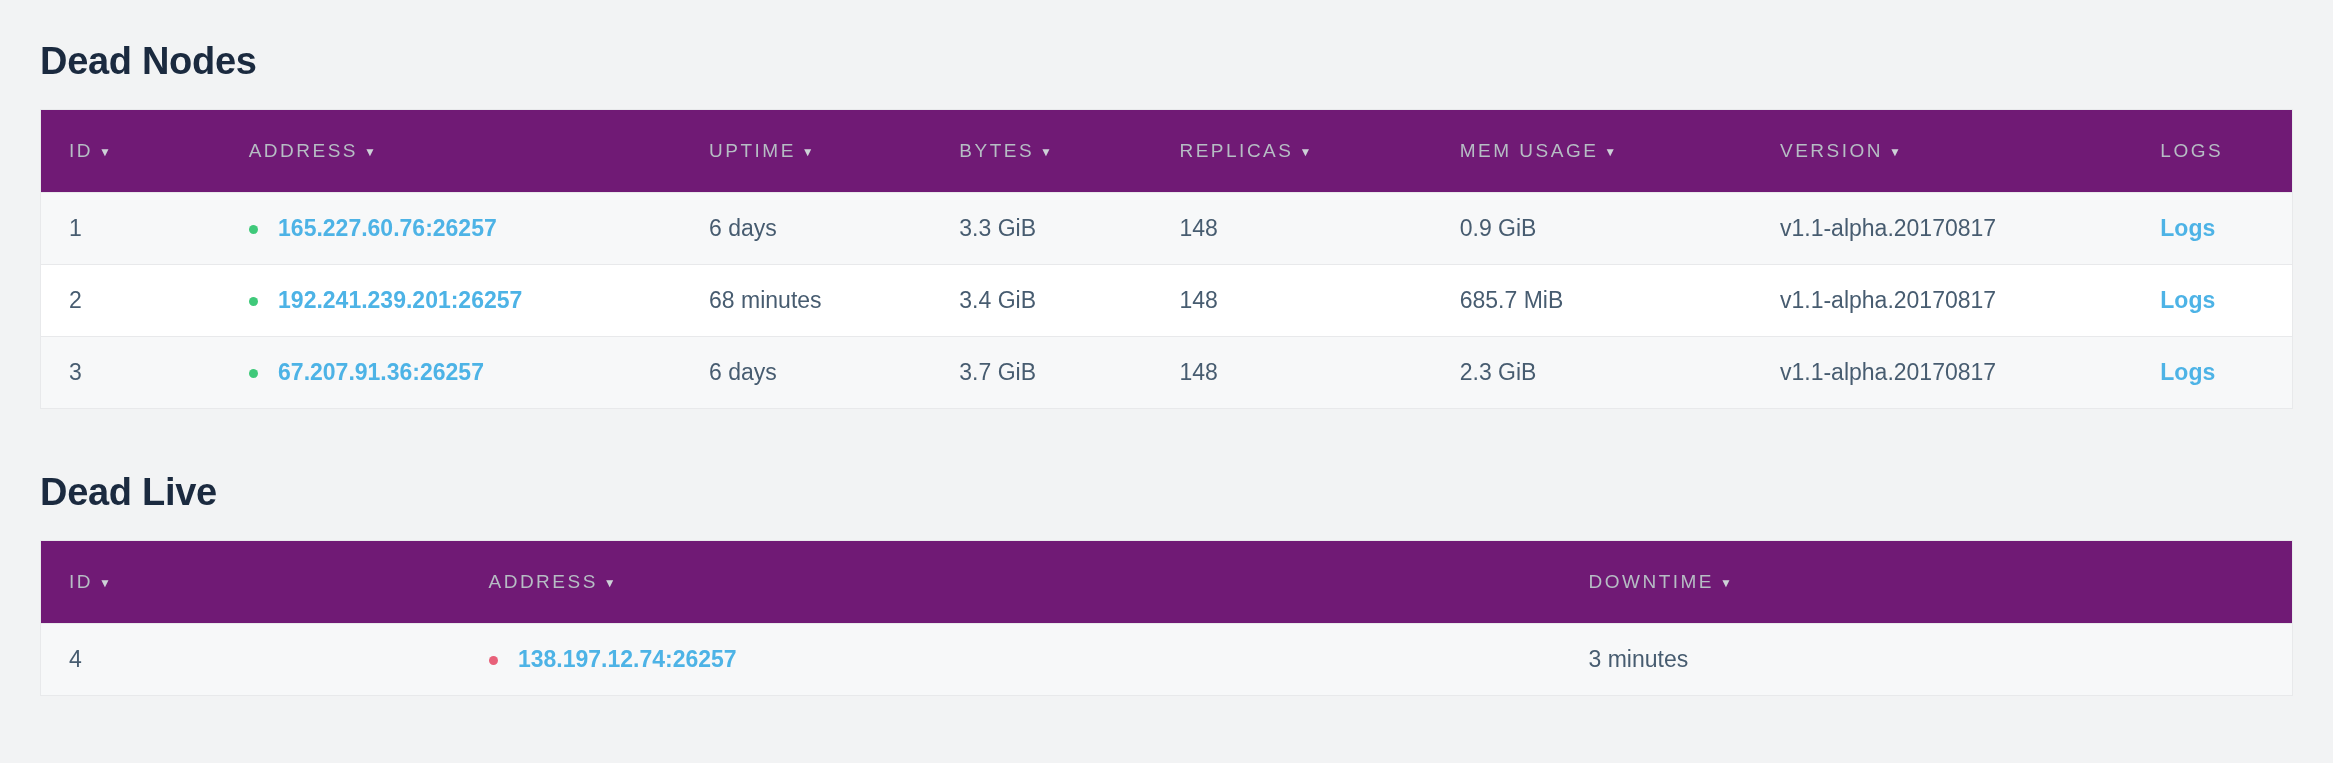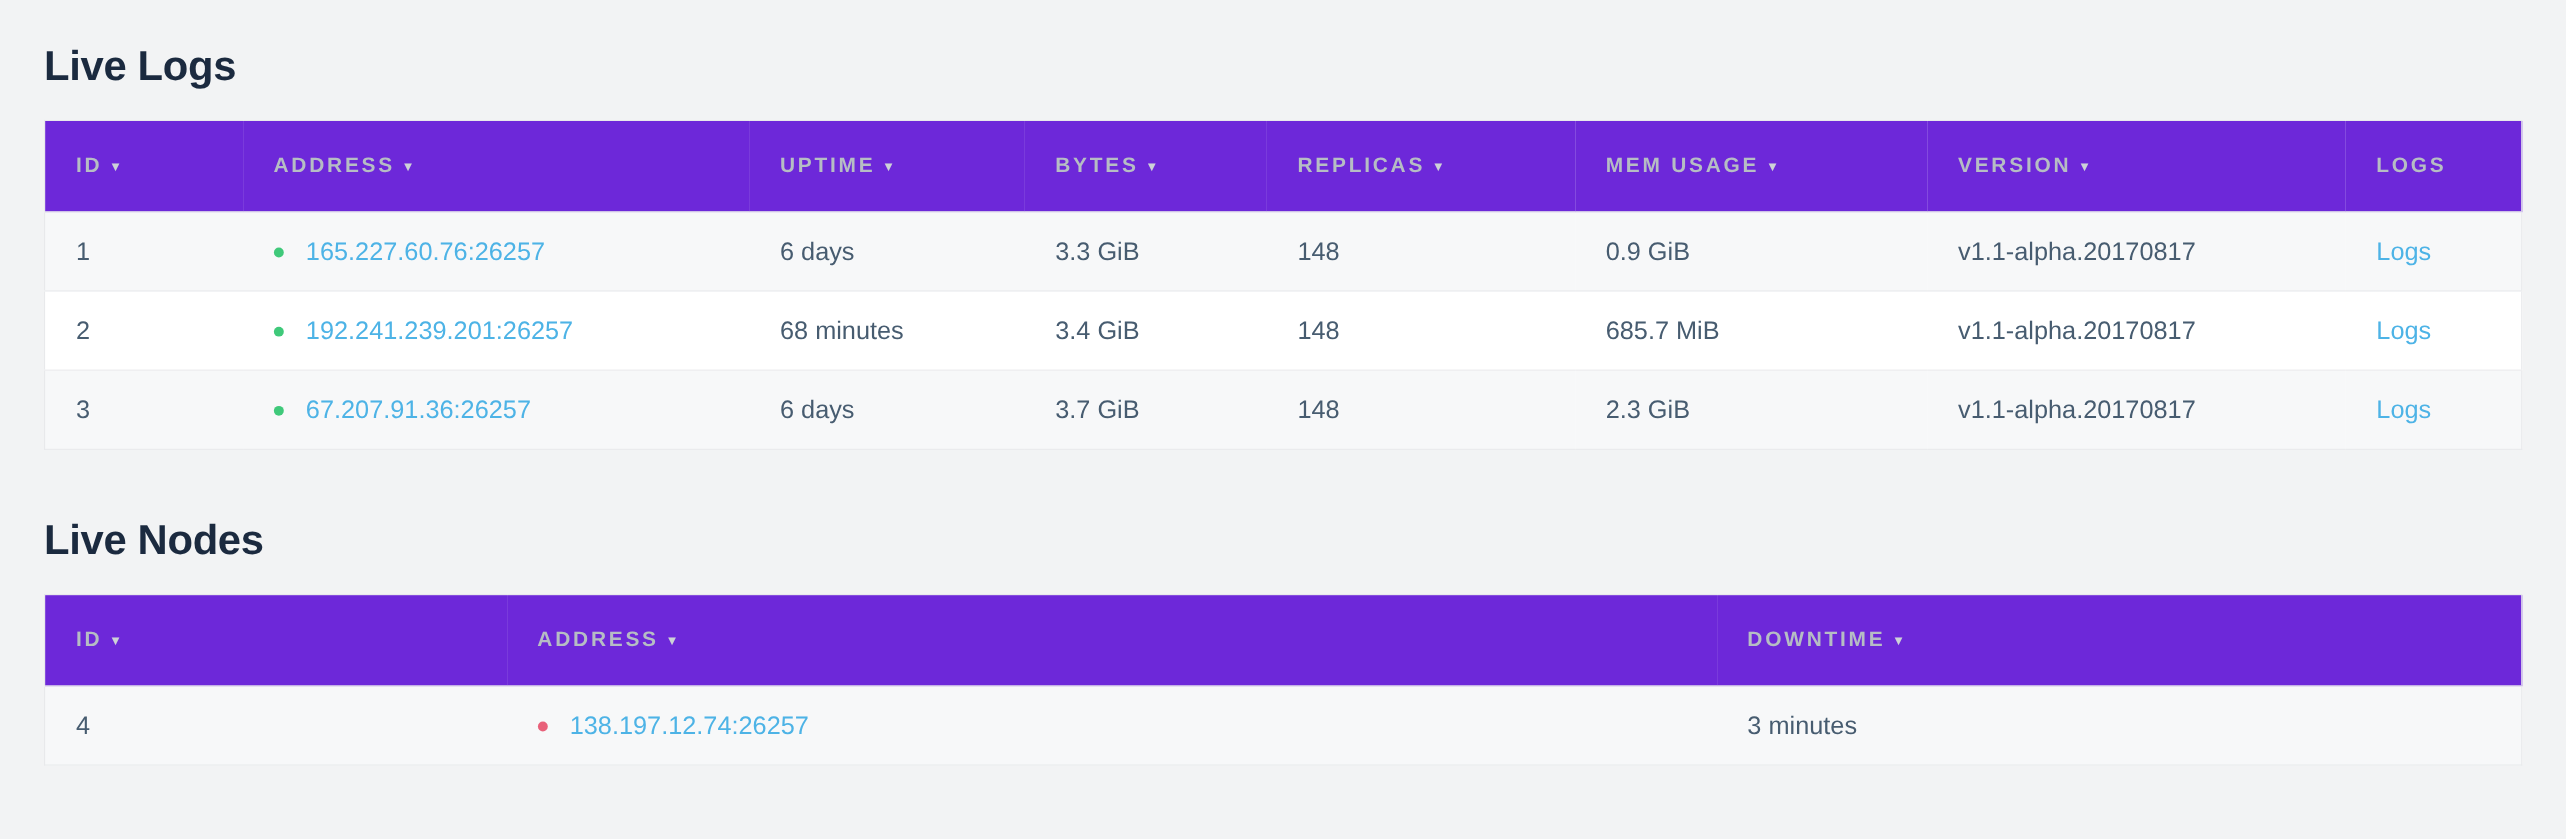--- a/index.html
+++ b/index.html
@@ -24,27 +24,27 @@
   table.nodes {
     width: 100%;
     border-collapse: collapse;
     background: #ffffff;
     border: 1px solid #e8e9eb;
     table-layout: fixed;
   }
   table.nodes th {
     text-align: left;
     font-size: 19px;
-    font-weight: 700;
+    font-weight: 400;
     color: #b6bdc4;
     letter-spacing: 2.5px;
     text-transform: uppercase;
     padding: 30px 28px;
     border-bottom: 1px solid #e8e9eb;
-    background: #6d28d9;
+    background: #701a75;
     user-select: none;
     cursor: pointer;
   }
   table.nodes th.no-sort { cursor: default; }
   .sort-arrow {
     display: inline-block;
     margin-left: 6px;
     font-size: 12px;
     color: #cdd2d7;
     vertical-align: middle;
@@ -66,20 +66,21 @@
     border-radius: 50%;
     margin-right: 14px;
     vertical-align: middle;
   }
   .status-dot.live { background: #3fc97a; }
   .status-dot.dead { background: #e8617a; }
   a.addr-link, a.logs-link {
     color: #4db3e6;
     text-decoration: none;
     font-size: 23px;
+    font-weight: bold;
   }
 
   
   .live-col-id      { width: 180px; }
   .live-col-address { width: 460px; }
   .live-col-uptime  { width: 250px; }
   .live-col-bytes   { width: 220px; }
   .live-col-replicas{ width: 280px; }
   .live-col-mem     { width: 320px; }
   .live-col-version { width: 380px; }
@@ -90,21 +91,21 @@
   .dead-col-address  { width: 1100px; }
   .dead-col-downtime { width: auto; }
 
   .spacer { height: 50px; }
 </style>
 </head>
 <body>
 
 <div class="page">
 
-  <h2 class="section-title">Live Logs</h2>
+  <h2 class="section-title">Dead Nodes</h2>
 
   <table class="nodes">
     <colgroup>
       <col class="live-col-id">
         <col class="live-col-address">
         <col class="live-col-uptime">
       <col class="live-col-bytes">
         <col class="live-col-replicas">
         <col class="live-col-mem">
       <col class="live-col-version">
@@ -160,21 +161,21 @@
         <td>148</td>
         <td>2.3 GiB</td>
         <td>v1.1-alpha.20170817</td>
         <td><a href="#" class="logs-link">Logs</a></td>
       </tr>
     </tbody>
   </table>
 
   <div class="spacer"></div>
 
-  <h2 class="section-title">Live Nodes</h2>
+  <h2 class="section-title">Dead Live</h2>
 
   <table class="nodes">
     <colgroup>
       <col class="dead-col-id">
         <col class="dead-col-address">
         <col class="dead-col-downtime">
     </colgroup>
     <thead>
       <tr>
         <th><span>ID</span><span class="sort-arrow">▼</span></th>

